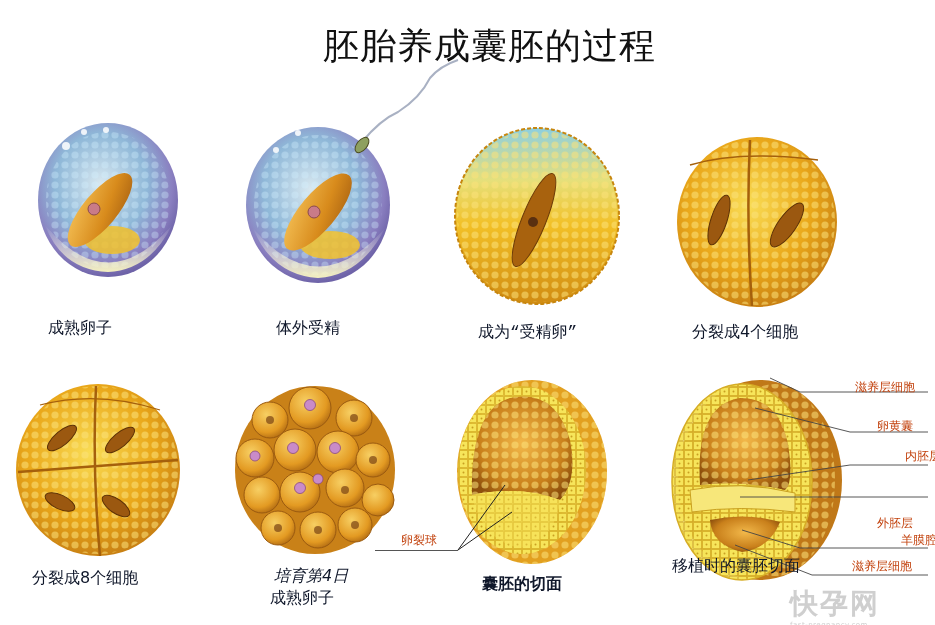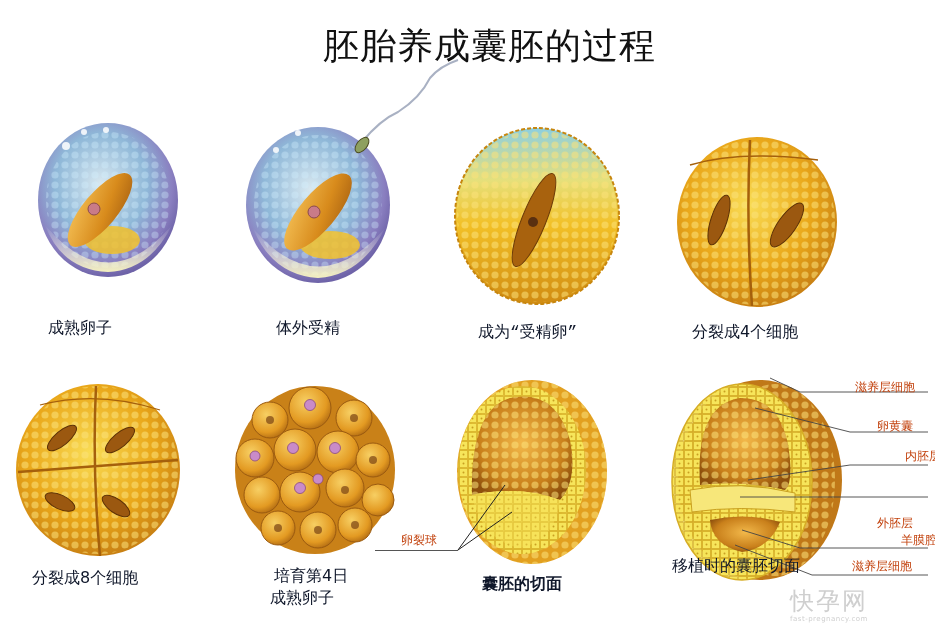--- a/index.html
+++ b/index.html
@@ -3,21 +3,21 @@
 <meta charset="utf-8">
 <style>
   html, body { margin:0; padding:0; background:#ffffff; }
   body { width:935px; height:625px; position:relative; overflow:hidden; font-family:"DejaVu Sans", sans-serif; color:#111; }
   .title { position:absolute; left:278px; top:22px; font-size:36px; letter-spacing:1px; color:#111;margin-left:45px; }
   .label { position:absolute; font-size:16px; color:#0f172a; white-space:nowrap; text-align:center; }
   .anno { position:absolute; font-size:12px; color:#c2410c; white-space:nowrap; }
   .anno-line { position:absolute; height:1px; background:#555; }
   svg { position:absolute; overflow:visible; }
   .watermark { position:absolute; left:790px; top:585px; color:#cfcfcf; }
-  .wm-main { font-size:24px; font-weight:normal; letter-spacing:2px; }
+  .wm-main { font-size:28px; font-weight:bold; letter-spacing:2px; }
   .wm-sub { font-size:7px; letter-spacing:0.5px; margin-top:-2px; }
 </style>
 </head>
 <body>
 
 <div class="title">胚胎养成囊胚的过程</div>
 
 <svg width="935" height="625" style="left:0;top:0">
   <defs>
     <radialGradient id="memb" cx="45%" cy="40%" r="60%">
@@ -189,21 +189,21 @@
       <polyline points="735,545 812,575 928,575"></polyline>
     </g>
   </g>
 </svg>
 
 <div class="label" style="left:48px;top:318px;">成熟卵子</div>
 <div class="label" style="left:276px;top:318px;">体外受精</div>
 <div class="label" style="left:478px;top:322px;font-family:Liberation Mono, monospace;">成为“受精卵”</div>
 <div class="label" style="left:692px;top:322px;">分裂成4个细胞</div>
 <div class="label" style="left:32px;top:568px;">分裂成8个细胞</div>
-<div class="label" style="left:274px;top:566px;">培育第4日</div>
+<div class="label" style="left:274px;top:566px;font-style:italic;">培育第4日</div>
 <div class="label" style="left:270px;top:588px;">成熟卵子</div>
 <div class="label" style="left:482px;top:574px;font-weight:bold;">囊胚的切面</div>
 <div class="label" style="left:672px;top:556px;">移植时的囊胚切面</div>
 
 <div class="anno" style="left:393px;top:532px;margin-left:8px;">卵裂球</div>
 <div class="anno-line" style="left:375px;top:550px;width:83px;"></div>
 
 <div class="anno" style="left:855px;top:379px;">滋养层细胞</div>
 <div class="anno" style="left:877px;top:418px;">卵黄囊</div>
 <div class="anno" style="left:877px;top:448px;margin-left:28px;">内胚层</div>

